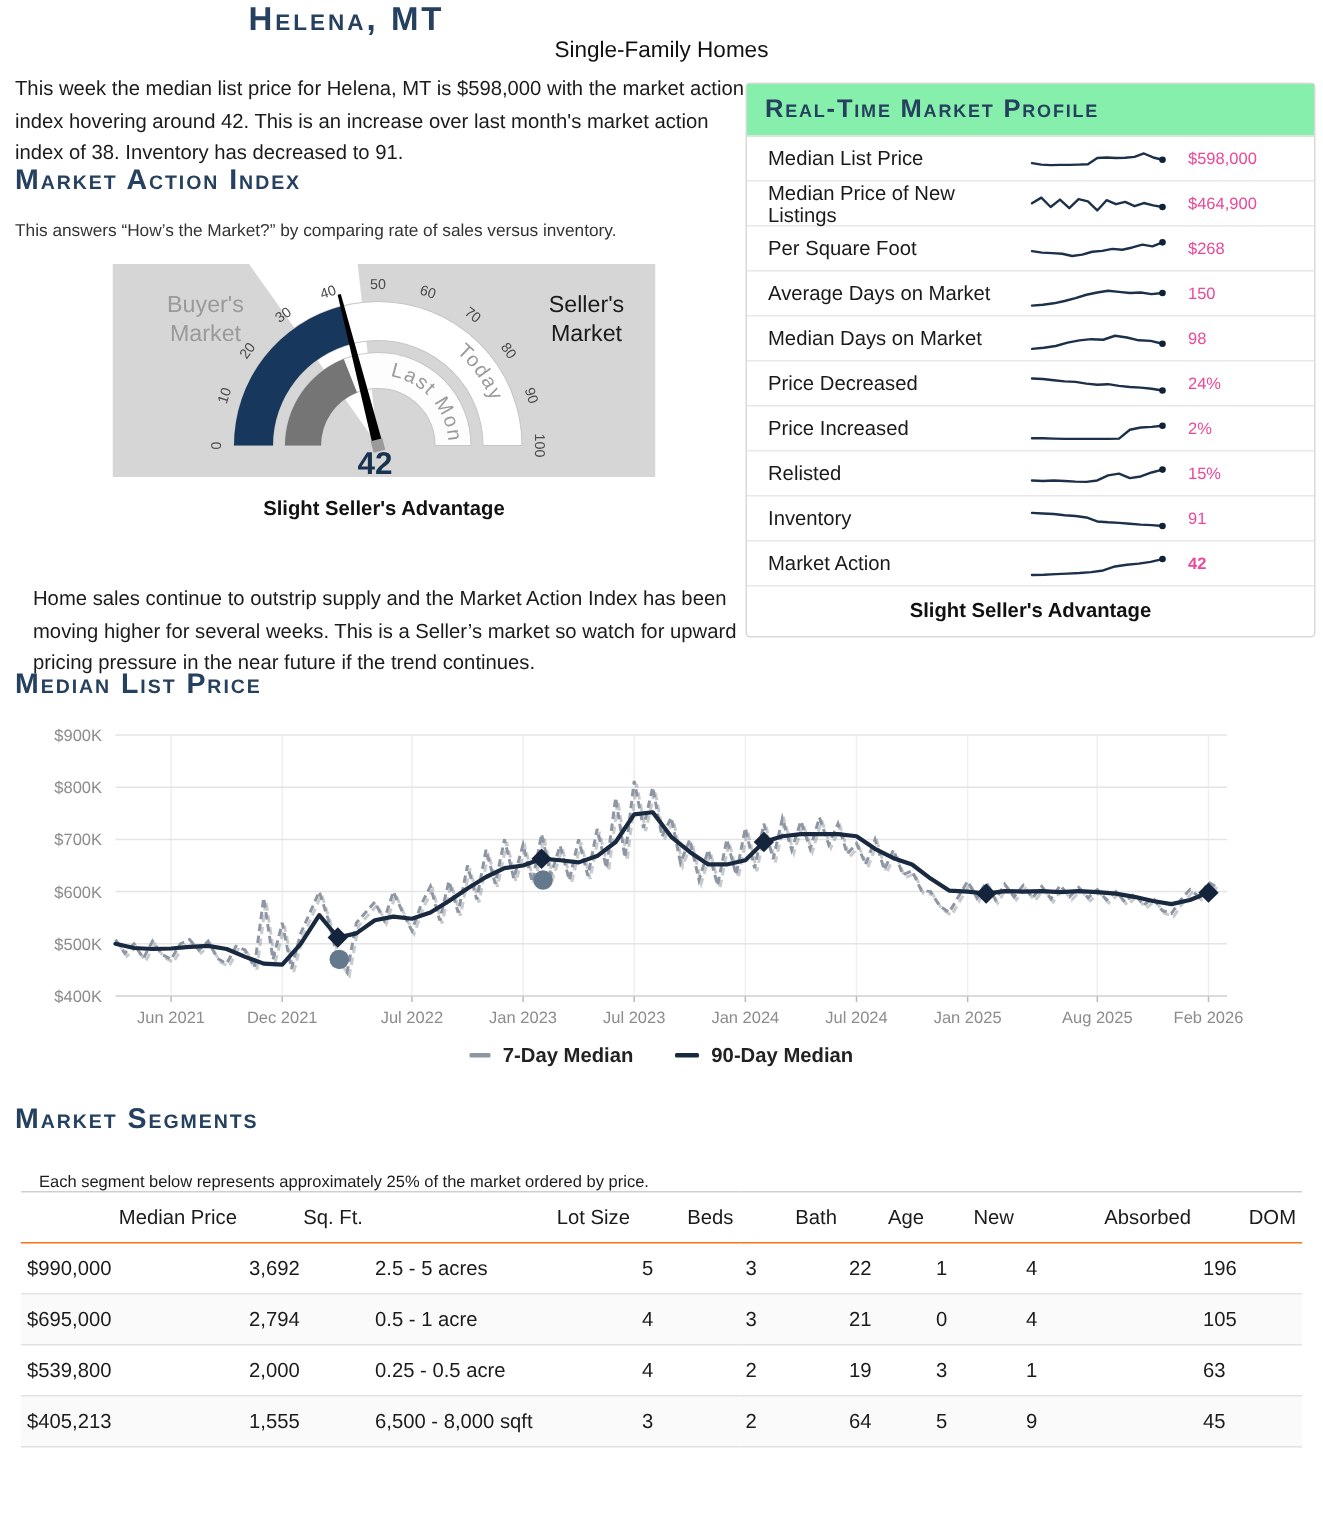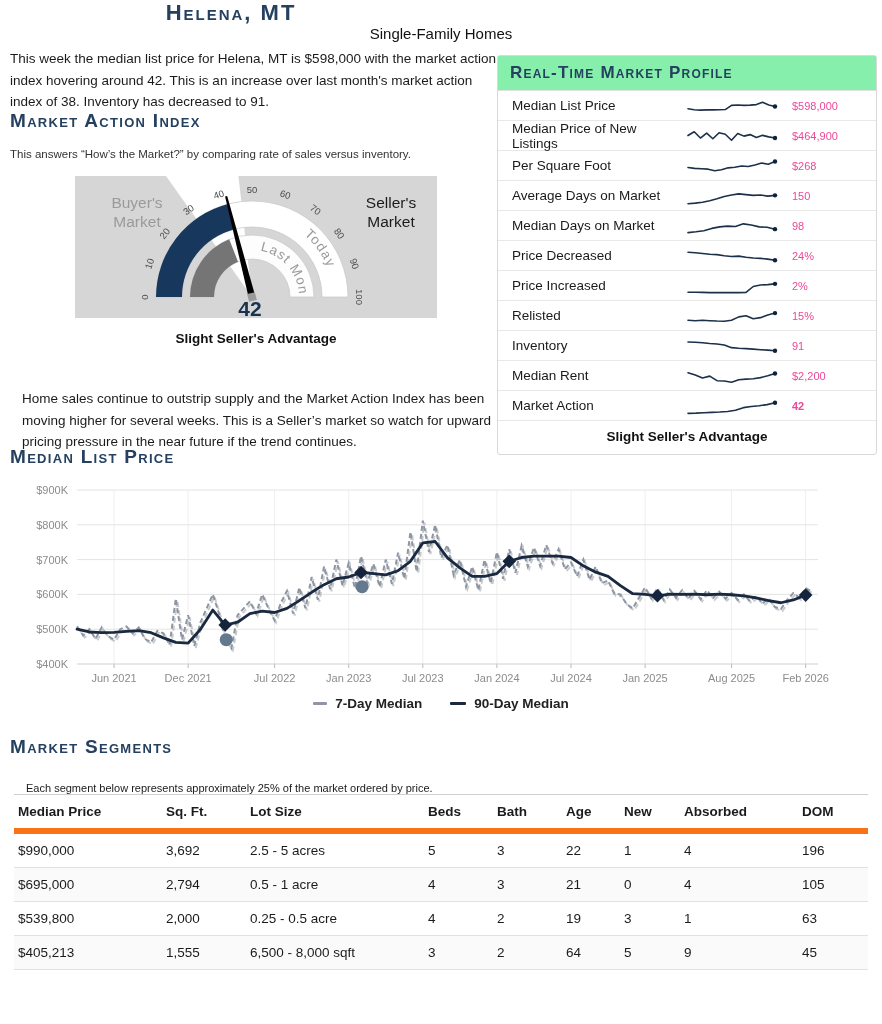--- a/index.html
+++ b/index.html
@@ -21,22 +21,22 @@
   .chart-h{top:446px;}
   #price-chart{position:absolute;top:472px;left:0;width:882px;height:222px;}
   .legend{position:absolute;top:696px;left:0;width:882px;display:flex;justify-content:center;
           gap:28px;align-items:center;font-weight:700;font-size:13.5px;color:#222;}
   .legend .item{display:flex;align-items:center;gap:8px;}
   .legend .dash{display:inline-block;height:3px;width:14px;border-radius:1px;}
   .seg-h{top:736px;}
   .seg-desc{position:absolute;top:766px;left:10px;font-size:11px;margin:16px;}
   .segments{position:absolute;top:794px;left:14px;width:854px;border-collapse:collapse;
             font-size:13.5px;color:#1b1b1b;}
-  .segments th{text-align:left;font-weight:700;padding:9px 4px;border-top:1px solid #cfcfcf;
-               border-bottom:6px solid #f97316;}
+  .segments th{text-align:right;font-weight:400;padding:9px 4px;border-top:1px solid #cfcfcf;
+               border-bottom:1px solid #f97316;}
   .segments td{padding:9px 4px;border-bottom:1px solid #e2e2e2;}
   .segments tr.even td{background:#fafafa;margin-left:28px;}
   
   .panel{position:absolute;top:55px;left:497px;width:378px;background:#fff;
          border:1px solid #d9d9d9;border-radius:3px;}
   .panel-header{background:#86efac;border-bottom:1px solid #e0e0e0;padding:7px 12px;
                 font-variant:small-caps;font-weight:700;color:#25415f;font-size:17px;letter-spacing:1.2px;}
   .prow{display:flex;align-items:center;height:29px;padding:0 10px 0 14px;border-bottom:1px solid #e8e8e8;}
   .prow .lbl{flex:1;font-size:13.5px;color:#1a1a1a;}
   .prow svg{width:95px;height:26px;flex:0 0 95px;margin-right:12px;}
@@ -120,28 +120,20 @@
           </svg>
           <div class="val">15%</div>
         </div>
         <div class="prow">
           <div class="lbl">Inventory</div>
           <svg viewBox="0 0 95 26">
             <polyline points="3,8.94 10.25,9.32 17.5,9.7 24.75,10.459999999999999 32,11.03 39.25,11.98 46.5,14.64 53.75,15.21 61,15.59 68.25,16.16 75.5,16.73 82.75,17.11 90,17.68" fill="none" stroke="#1c3049" stroke-width="1.6" stroke-linejoin="round" stroke-linecap="round"></polyline>
             <circle cx="90" cy="17.68" r="2.2" fill="#0f2238"></circle>
           </svg>
           <div class="val">91</div>
-        </div>
-        <div class="prow">
-          <div class="lbl">Median Rent</div>
-          <svg viewBox="0 0 95 26">
-            <polyline points="3,9.7 10.25,11.98 17.5,15.02 24.75,13.12 32,17.68 39.25,18.06 46.5,19.2 53.75,16.73 61,16.16 68.25,15.780000000000001 75.5,14.64 82.75,12.74 90,10.459999999999999" fill="none" stroke="#1c3049" stroke-width="1.6" stroke-linejoin="round" stroke-linecap="round"></polyline>
-            <circle cx="90" cy="10.459999999999999" r="2.2" fill="#0f2238"></circle>
-          </svg>
-          <div class="val">$2,200</div>
         </div>
         <div class="prow">
           <div class="lbl">Market Action</div>
           <svg viewBox="0 0 95 26">
             <polyline points="3,20.34 10.90909090909091,20.15 18.81818181818182,19.77 26.727272727272727,19.39 34.63636363636364,19.009999999999998 42.54545454545455,18.439999999999998 50.45454545454545,17.3 58.36363636363637,14.64 66.27272727272728,13.5 74.18181818181819,12.74 82.0909090909091,11.6 90,9.7" fill="none" stroke="#1c3049" stroke-width="1.6" stroke-linejoin="round" stroke-linecap="round"></polyline>
             <circle cx="90" cy="9.7" r="2.2" fill="#0f2238"></circle>
           </svg>
           <div class="val bold">42</div>
         </div>
       </div>

